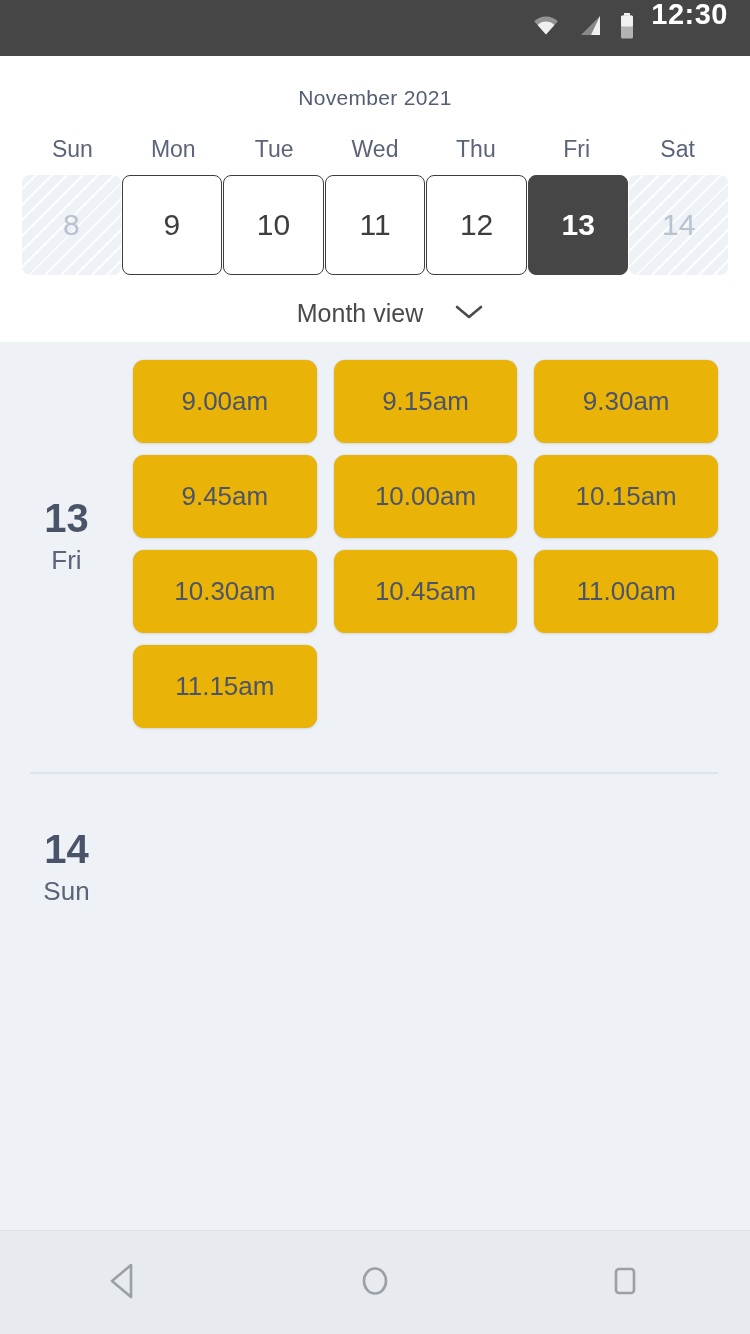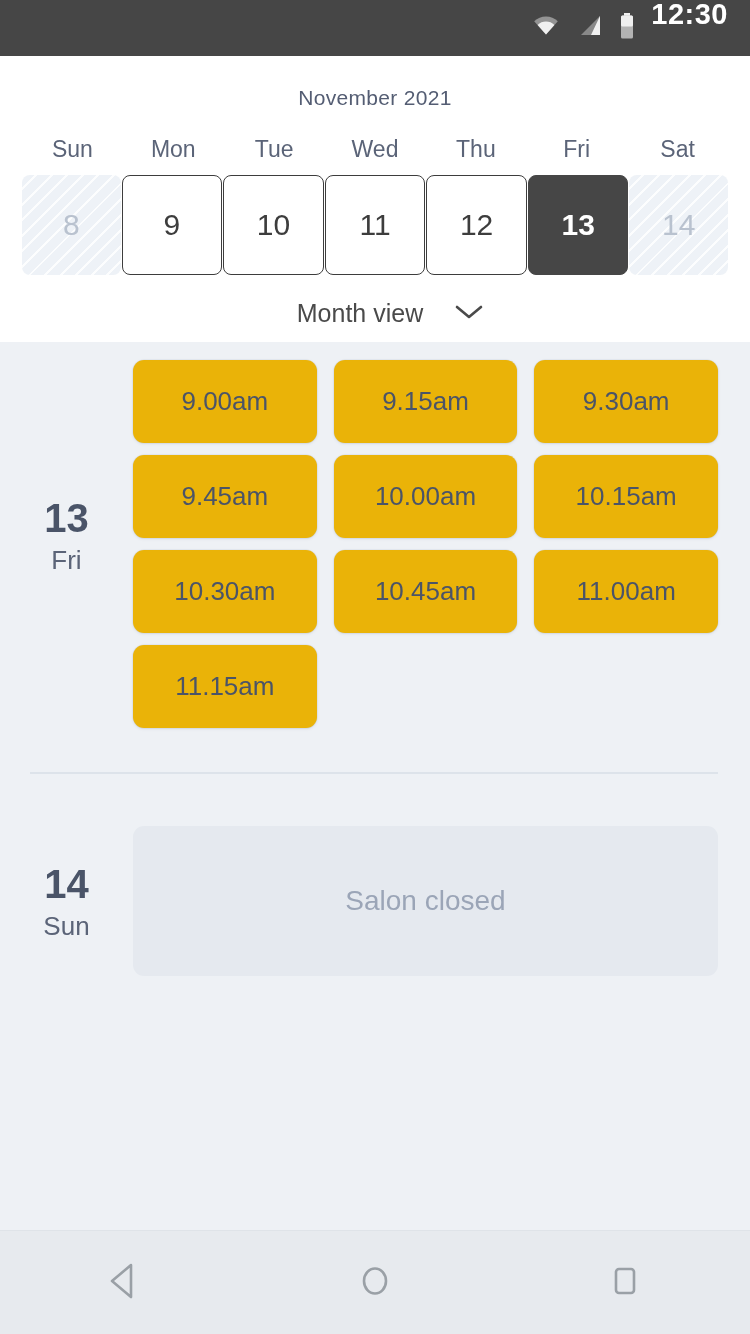--- a/index.html
+++ b/index.html
@@ -336,21 +336,20 @@
       </div>
     </div>
 
     <div class="divider"></div>
 
     <div class="closed-block">
       <div class="day-label">
         <div class="day-num">14</div>
         <div class="day-dow">Sun</div>
       </div>
-      <div class="closed-card">Salon closed</div>
     </div>
 
   </div>
 
   <div class="nav-bar">
     <div class="nav-btn">
       <span>
         <svg width="40" height="42" viewBox="0 0 40 42">
           <path d="M26 5 L7 21 L26 37 Z" fill="none" stroke="#9aa0a6" stroke-width="2.6" stroke-linejoin="round"></path>
         </svg>

